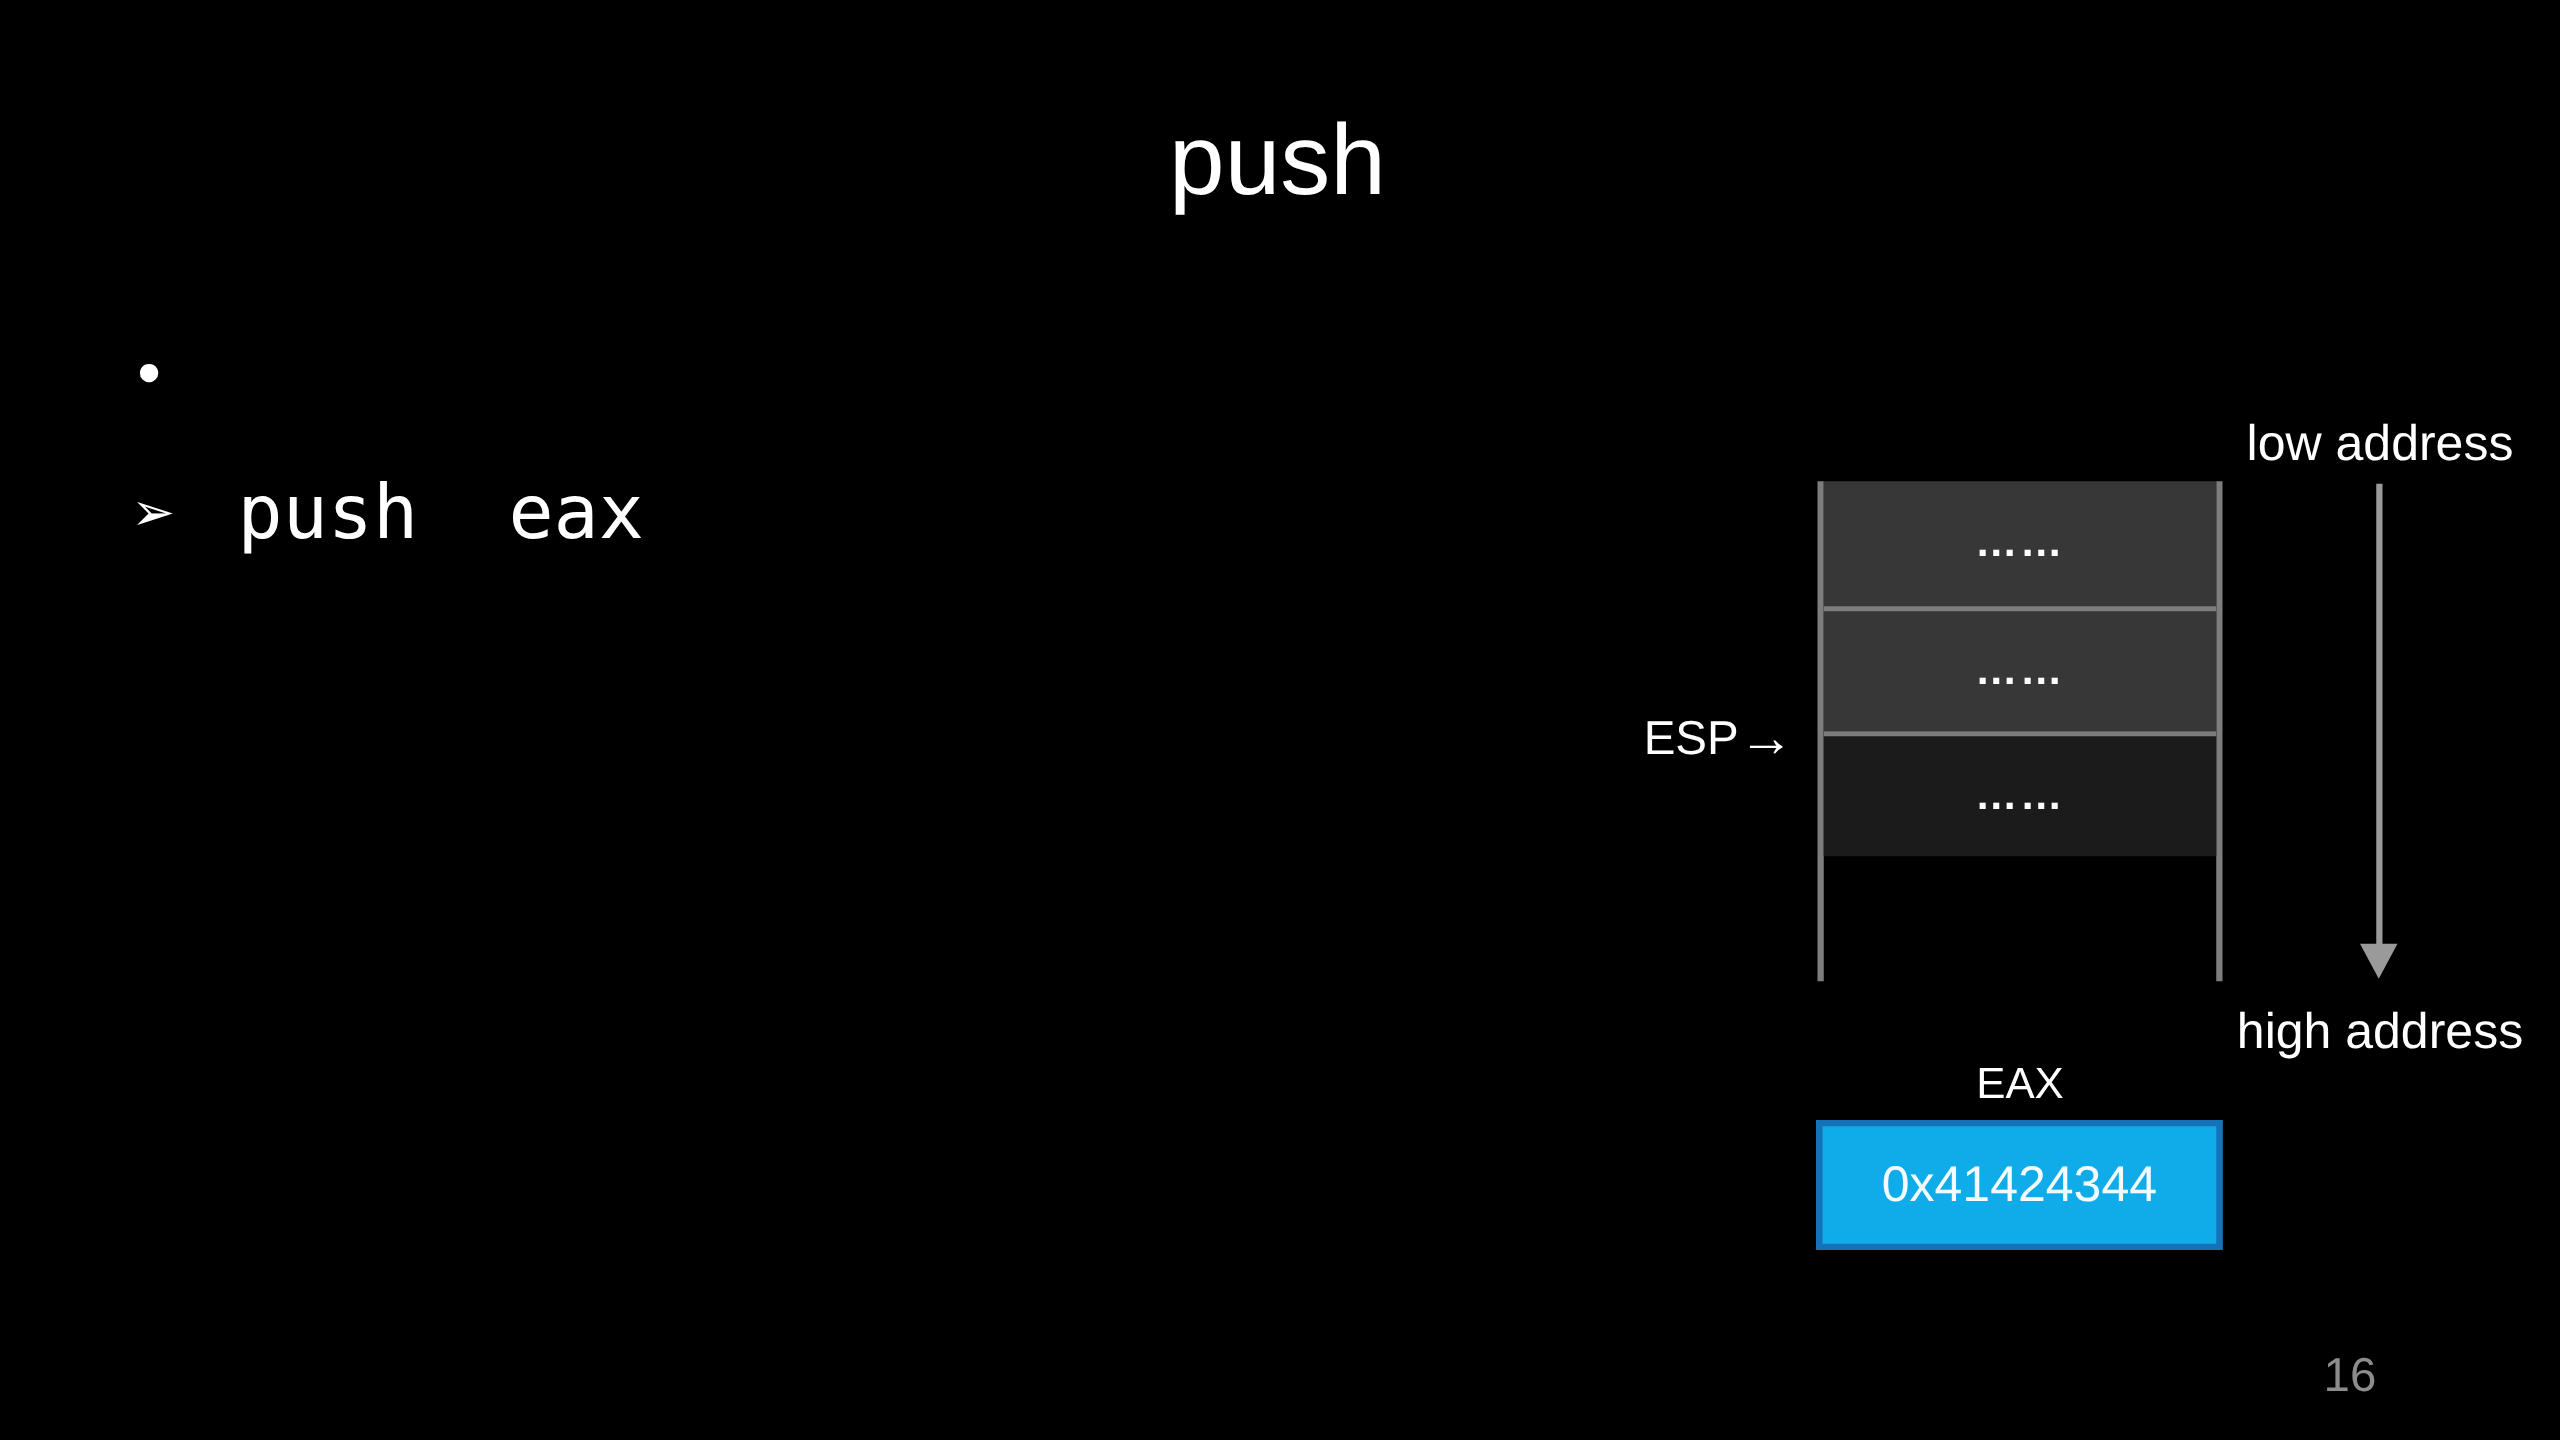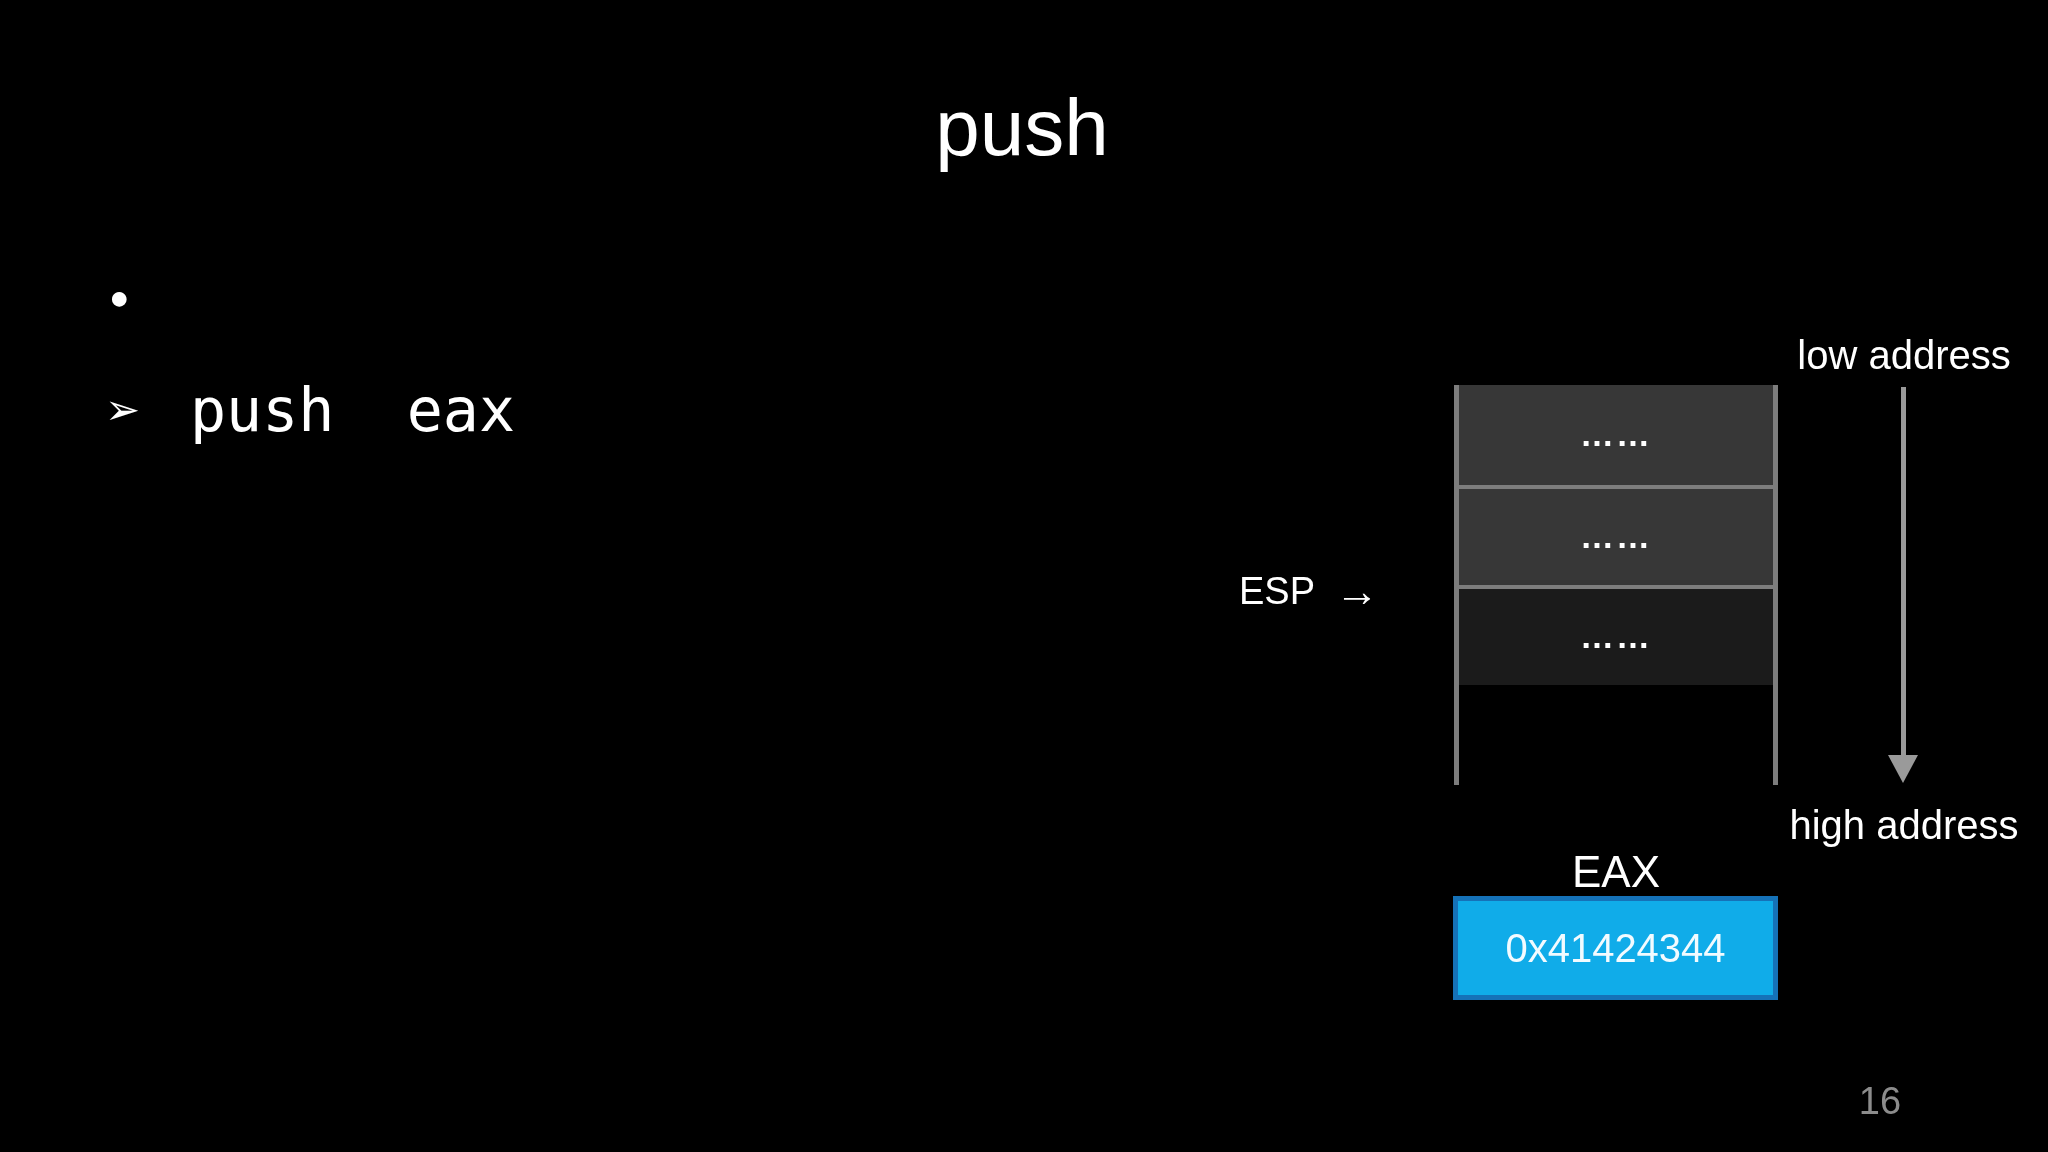--- a/index.html
+++ b/index.html
@@ -74,27 +74,27 @@
     font-size: 38px;
   }
   .cell + .cell { border-top: 4px solid var(--table-border); }
   .cell.light { background: var(--cell-light); }
   .cell.dark  { background: var(--cell-dark); }
   .cell .dots { font-size: 34px; font-weight: bold; letter-spacing: 2px; line-height: 0.4; }
 
   
   .esp {
     position: absolute;
-    left: 1174px; top: 566px;
+    left: 1230px; top: 566px;
     width: 205px; height: 50px;
     display: flex;
     align-items: center;
     justify-content: flex-end;
     font-size: 38px;
-    gap: 20px;
+    gap: 0;
   }
   .esp-arrow { font-size: 44px; line-height: 1; }
 
   
   .axis-label {
     position: absolute;
     left: 1704px; width: 400px;
     text-align: center;
     font-size: 40px;
   }
@@ -114,21 +114,21 @@
     border-right: 15px solid transparent;
     border-top: 28px solid var(--axis-arrow);
   }
 
   
   .eax-label {
     position: absolute;
     left: 1454px; top: 847px;
     width: 324px;
     text-align: center;
-    font-size: 44px;
+    font-size: 35px;
   }
   .eax-box {
     position: absolute;
     left: 1453px; top: 896px;
     width: 325px; height: 104px;
     background: var(--accent-blue-fill);
     border: 5px solid var(--accent-blue-border);
     display: flex;
     align-items: center;
     justify-content: center;

